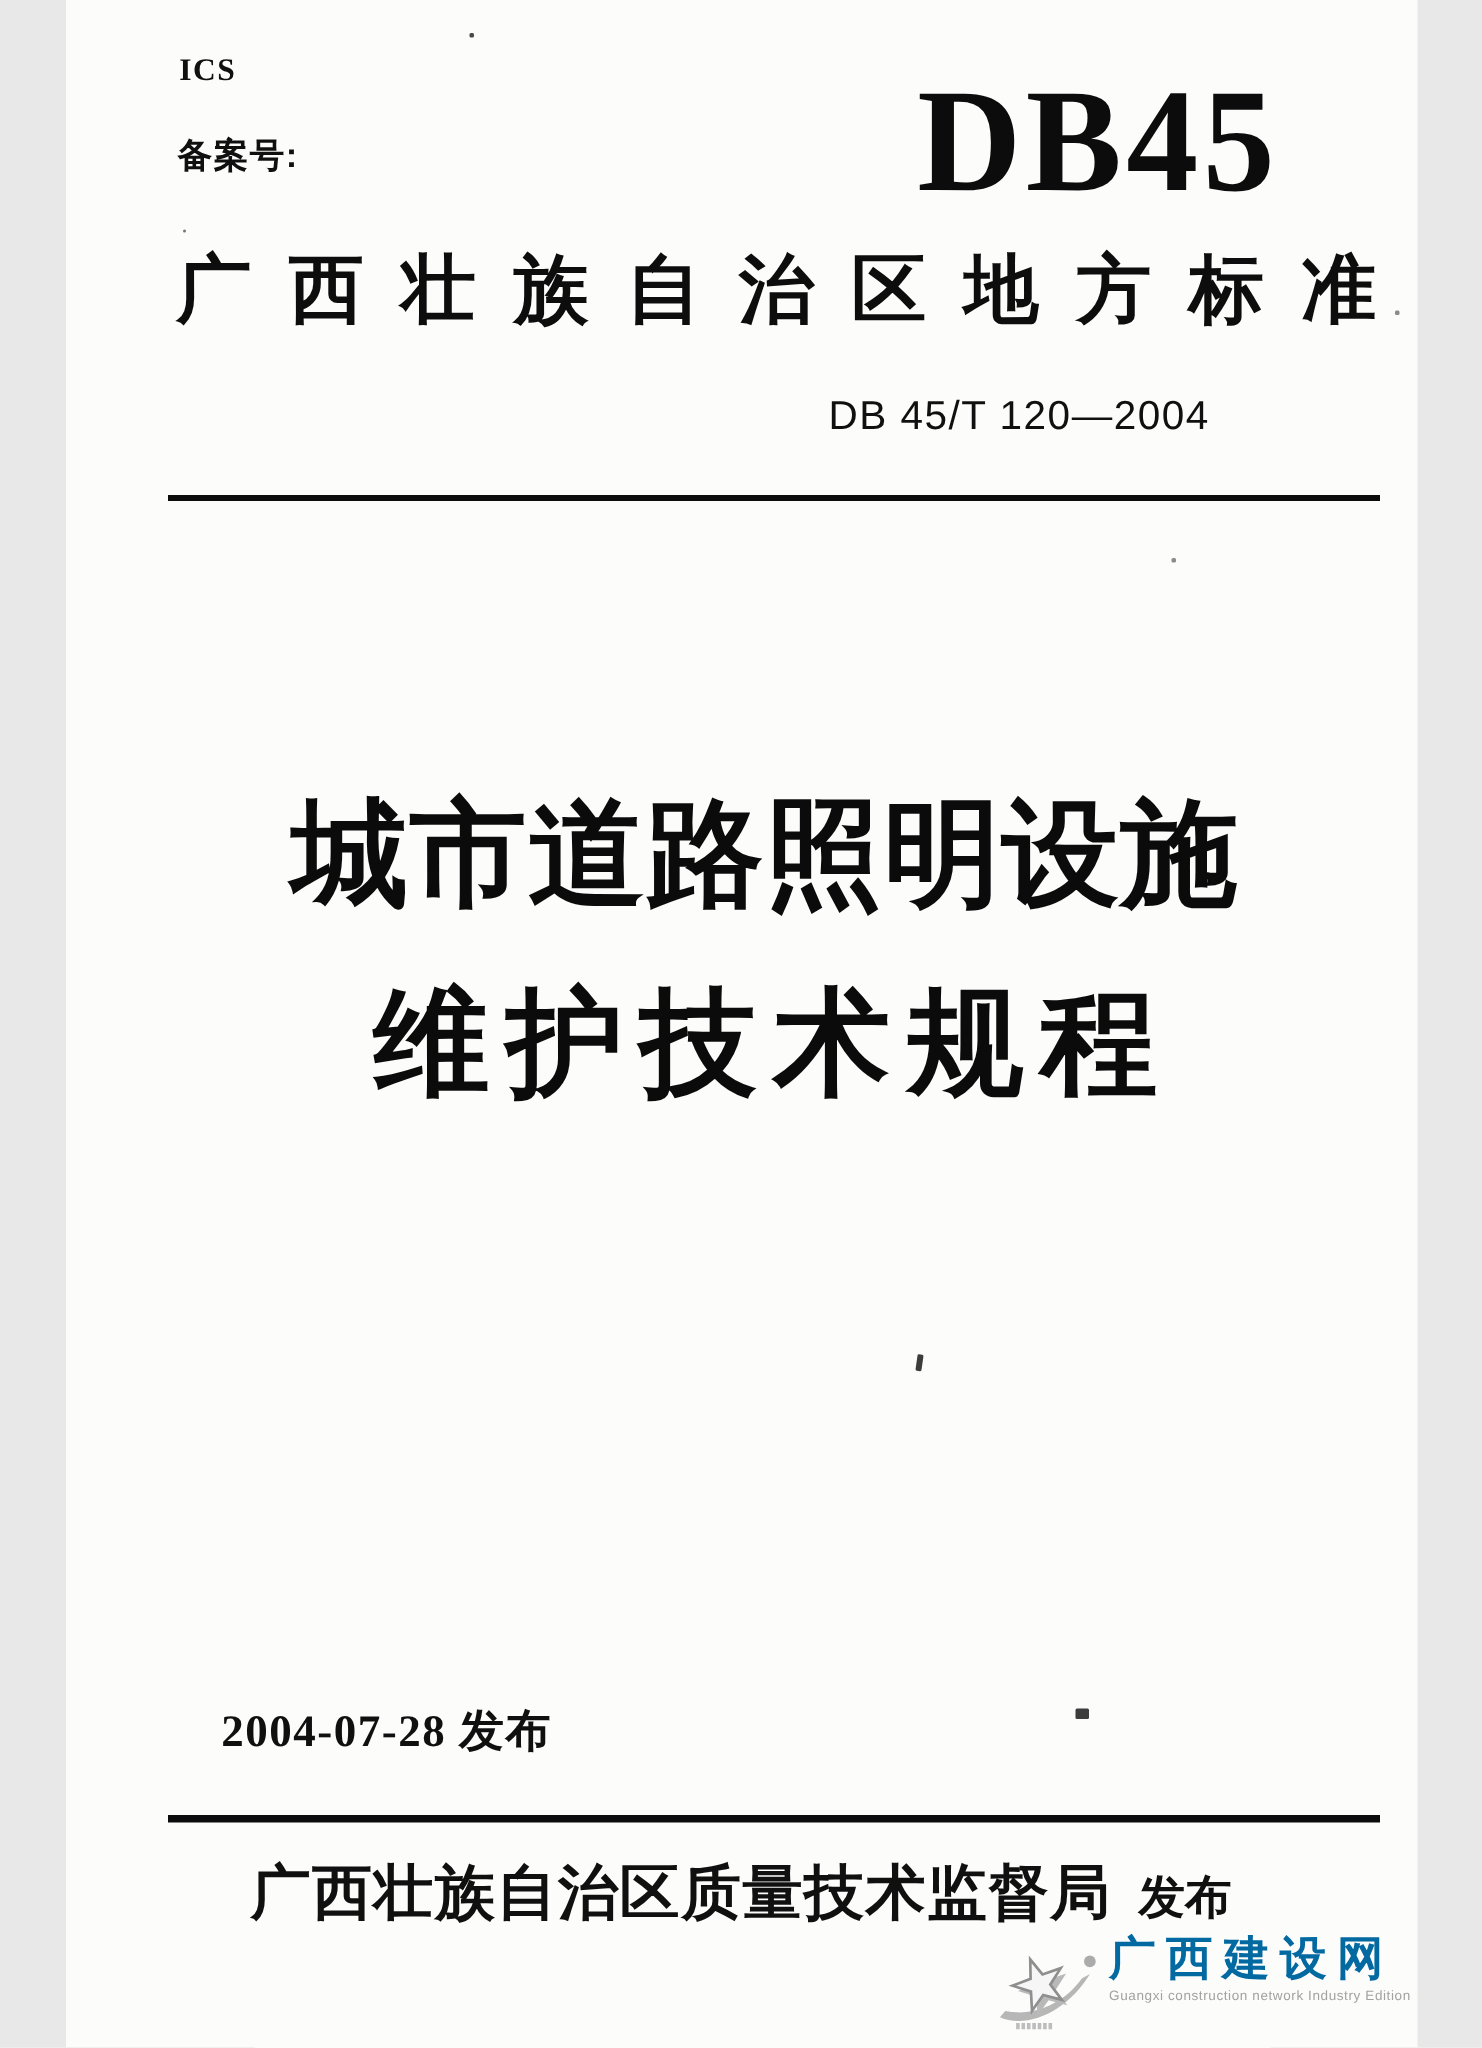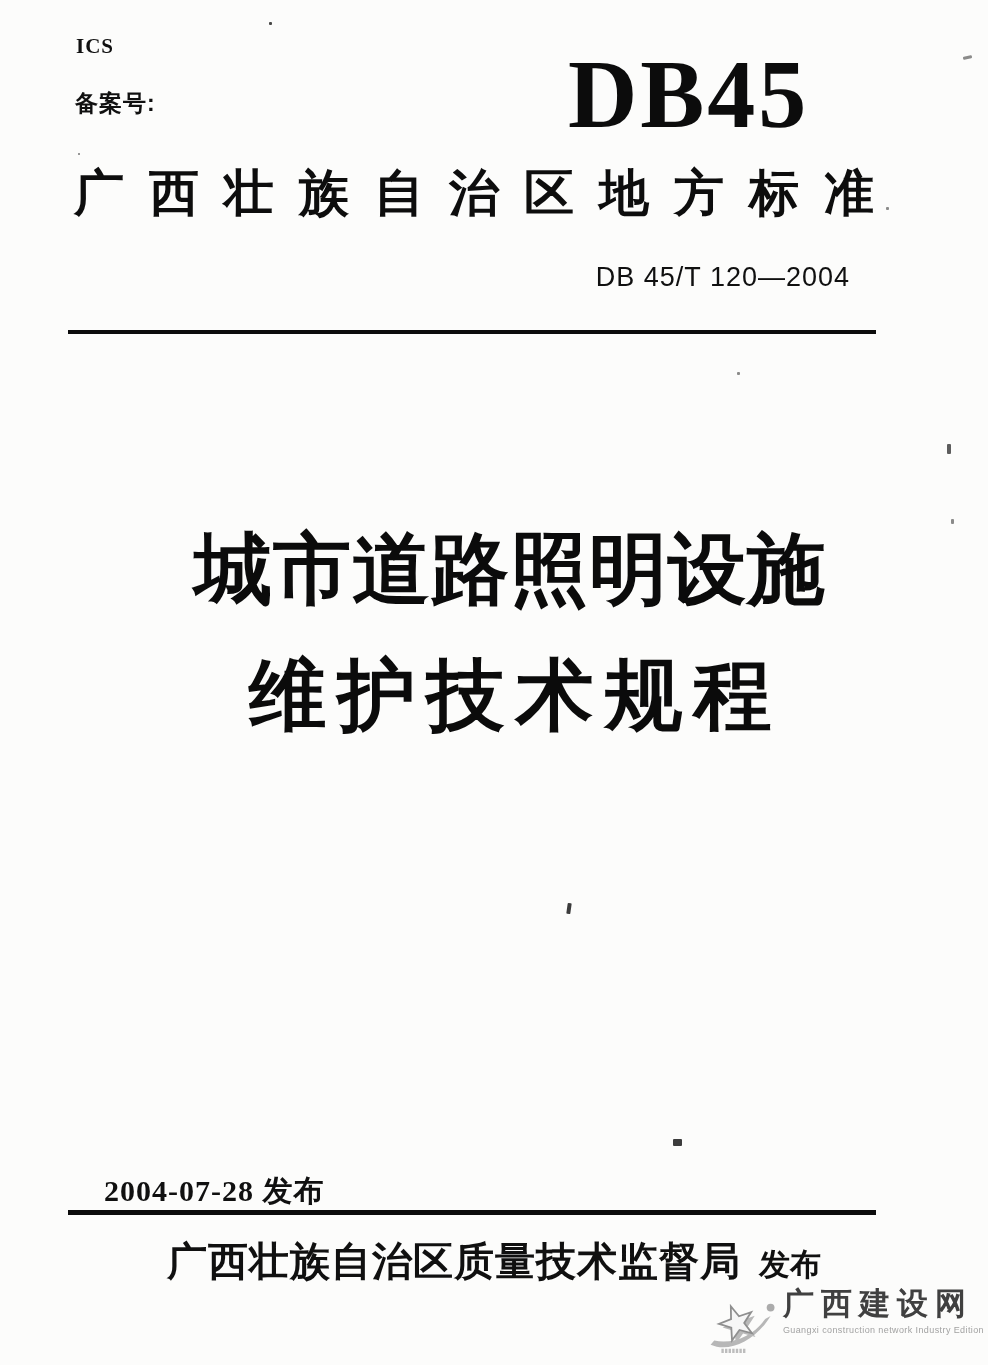--- a/index.html
+++ b/index.html
@@ -1,21 +1,21 @@
 <!DOCTYPE html>
 <html><head>
 <meta charset="utf-8">
 <style>
   * { margin: 0; padding: 0; box-sizing: border-box; }
   html, body { background: #e8e8e8; }
   body { font-family: "Liberation Sans", sans-serif; }
 
   .page {
     position: relative;
-    width: 988px;
+    width: 901px;
     height: 1365px;
     margin: 0 auto;
     background: #fcfcfb;
     color: #101010;
     overflow: hidden;
   }
 
   
   .ics {
     position: absolute; left: 76px; top: 34px;
@@ -55,21 +55,21 @@
   .doc-title {
     position: absolute; left: 16px; width: 100%;
     text-align: center; font-weight: bold; line-height: 1;
     color: #0b0b0b;
   }
   .doc-title-1 { top: 530px; font-size: 78px; letter-spacing: 1px; }
   .doc-title-2 { top: 656px; font-size: 78px; letter-spacing: 11px; text-indent: 11px; }
 
   
   .date {
-    position: absolute; top: 1171px;
+    position: absolute; top: 1134px;
     font-family: "Liberation Serif", serif;
     font-weight: bold; font-size: 30px; letter-spacing: 1px;
     white-space: nowrap;
   }
   .date-issue { left: 104px; }
   .date-impl  { right: 132px; }
 
   
   .publisher-line {
     position: absolute; left: 0; top: 1234px; width: 100%;
@@ -79,23 +79,23 @@
   .publisher-suffix { font-weight: bold; font-size: 31px; margin-left: 18px; }
 
   
   .watermark {
     position: absolute; right: 4px; bottom: 4px;
     display: flex; align-items: flex-start;
   }
   .wm-star { width: 72px; height: 66px; margin-top: 8px; }
   .wm-text { margin-left: 4px; }
   .wm-name {
-    font-family: Liberation Mono, monospace;
+    font-family: Liberation Sans, sans-serif;
     font-weight: bold; font-size: 31px; letter-spacing: 7px;
-    color: #404040; line-height: 1.2; white-space: nowrap;
+    color: #0369a1; line-height: 1.2; white-space: nowrap;
   }
   .wm-tagline {
     font-size: 9px; color: #a2a2a2; letter-spacing: 0.4px;
     margin-top: 1px; white-space: nowrap;
   }
 
   
   .speck { position: absolute; background: #1a1a1a; border-radius: 1px; }
   .sp1 { left: 269px; top: 22px;  width: 3px; height: 3px; opacity: .8; }
   .sp2 { left: 78px;  top: 153px; width: 2px; height: 2px; opacity: .6; }

